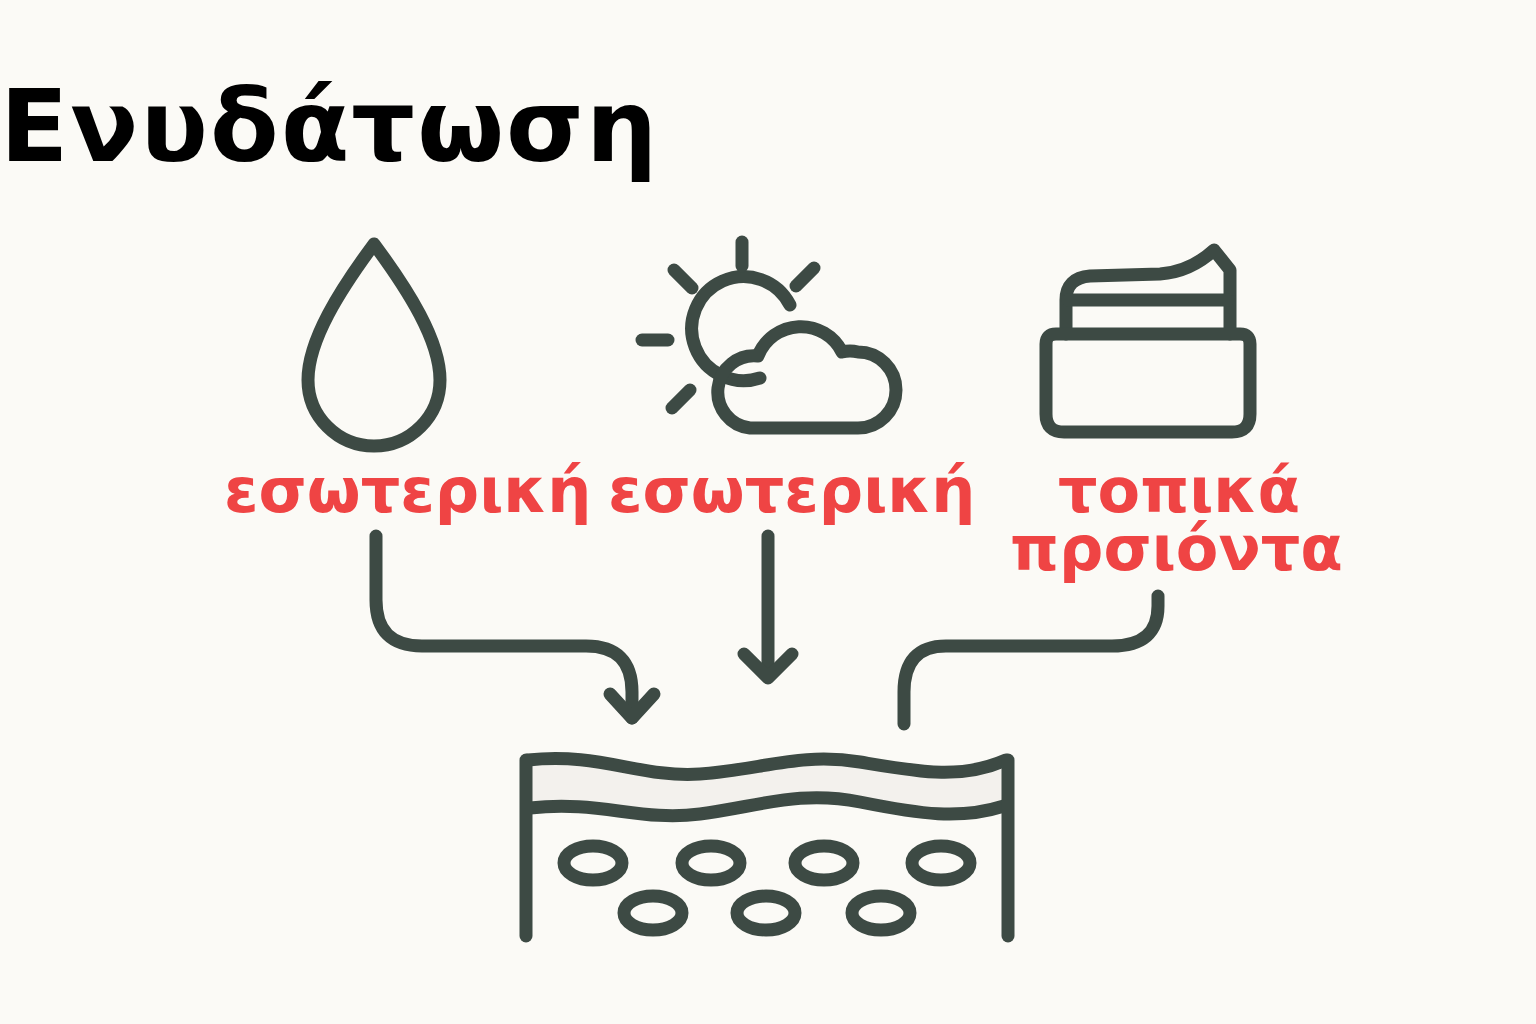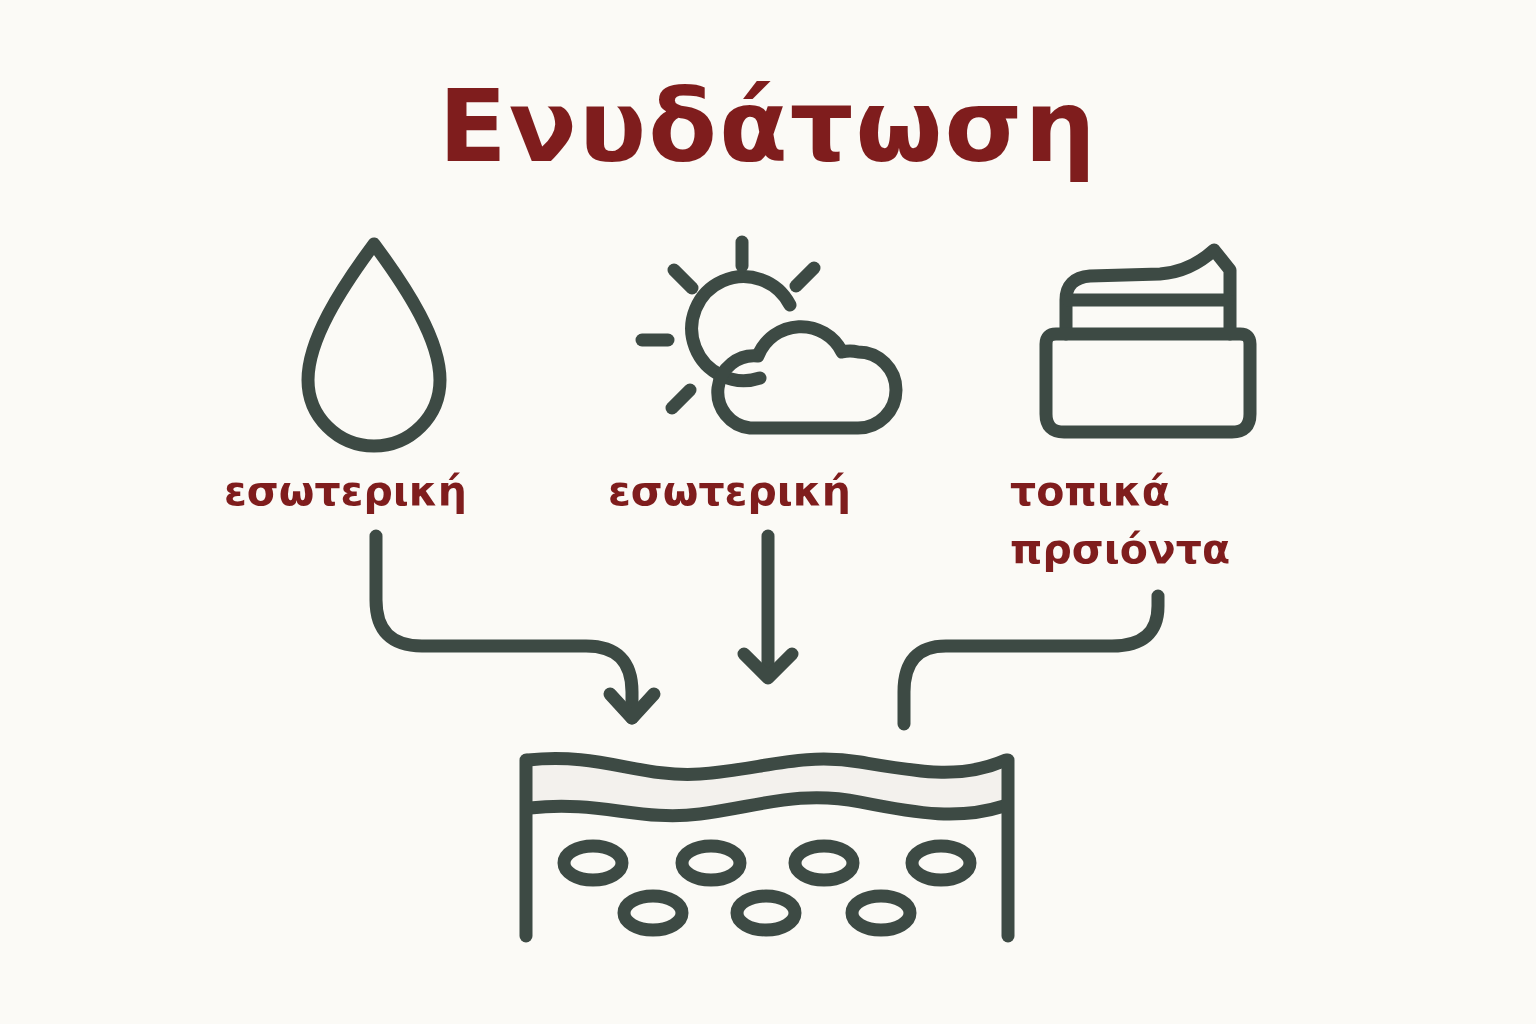--- a/index.html
+++ b/index.html
@@ -5,26 +5,26 @@
   html, body { margin: 0; padding: 0; }
   body {
     width: 1536px; height: 1024px; overflow: hidden;
     background: #fbfaf6;
     font-family: "DejaVu Sans", sans-serif;
     color: #3d4a44;
     position: relative;
   }
   .title {
     position: absolute; left: 0; top: 72px; width: 1536px;
-    text-align: center; font-size: 100px; font-weight: bold;
-    letter-spacing: 2px; color: #7f1d1d; line-height: 1.1;
+    text-align: left; font-size: 100px; font-weight: bold;
+    letter-spacing: 2px; color: #000000; line-height: 1.1;
   }
   .label {
-    position: absolute; font-size: 41px; font-weight: bold;
-    color: #7f1d1d; text-align: left; line-height: 58px;
+    position: absolute; font-size: 62px; font-weight: bold;
+    color: #ef4444; text-align: right; line-height: 58px;
   }
   #lbl-internal { left: 224px; top: 462px; width: 300px; }
   #lbl-env { left: 608px; top: 462px; width: 330px; }
   #lbl-topical { left: 1010px; top: 462px; width: 290px; }
   svg.diagram { position: absolute; left: 0; top: 0; }
 </style>
 </head>
 <body>
 
 <div class="title">Ενυδάτωση</div>

